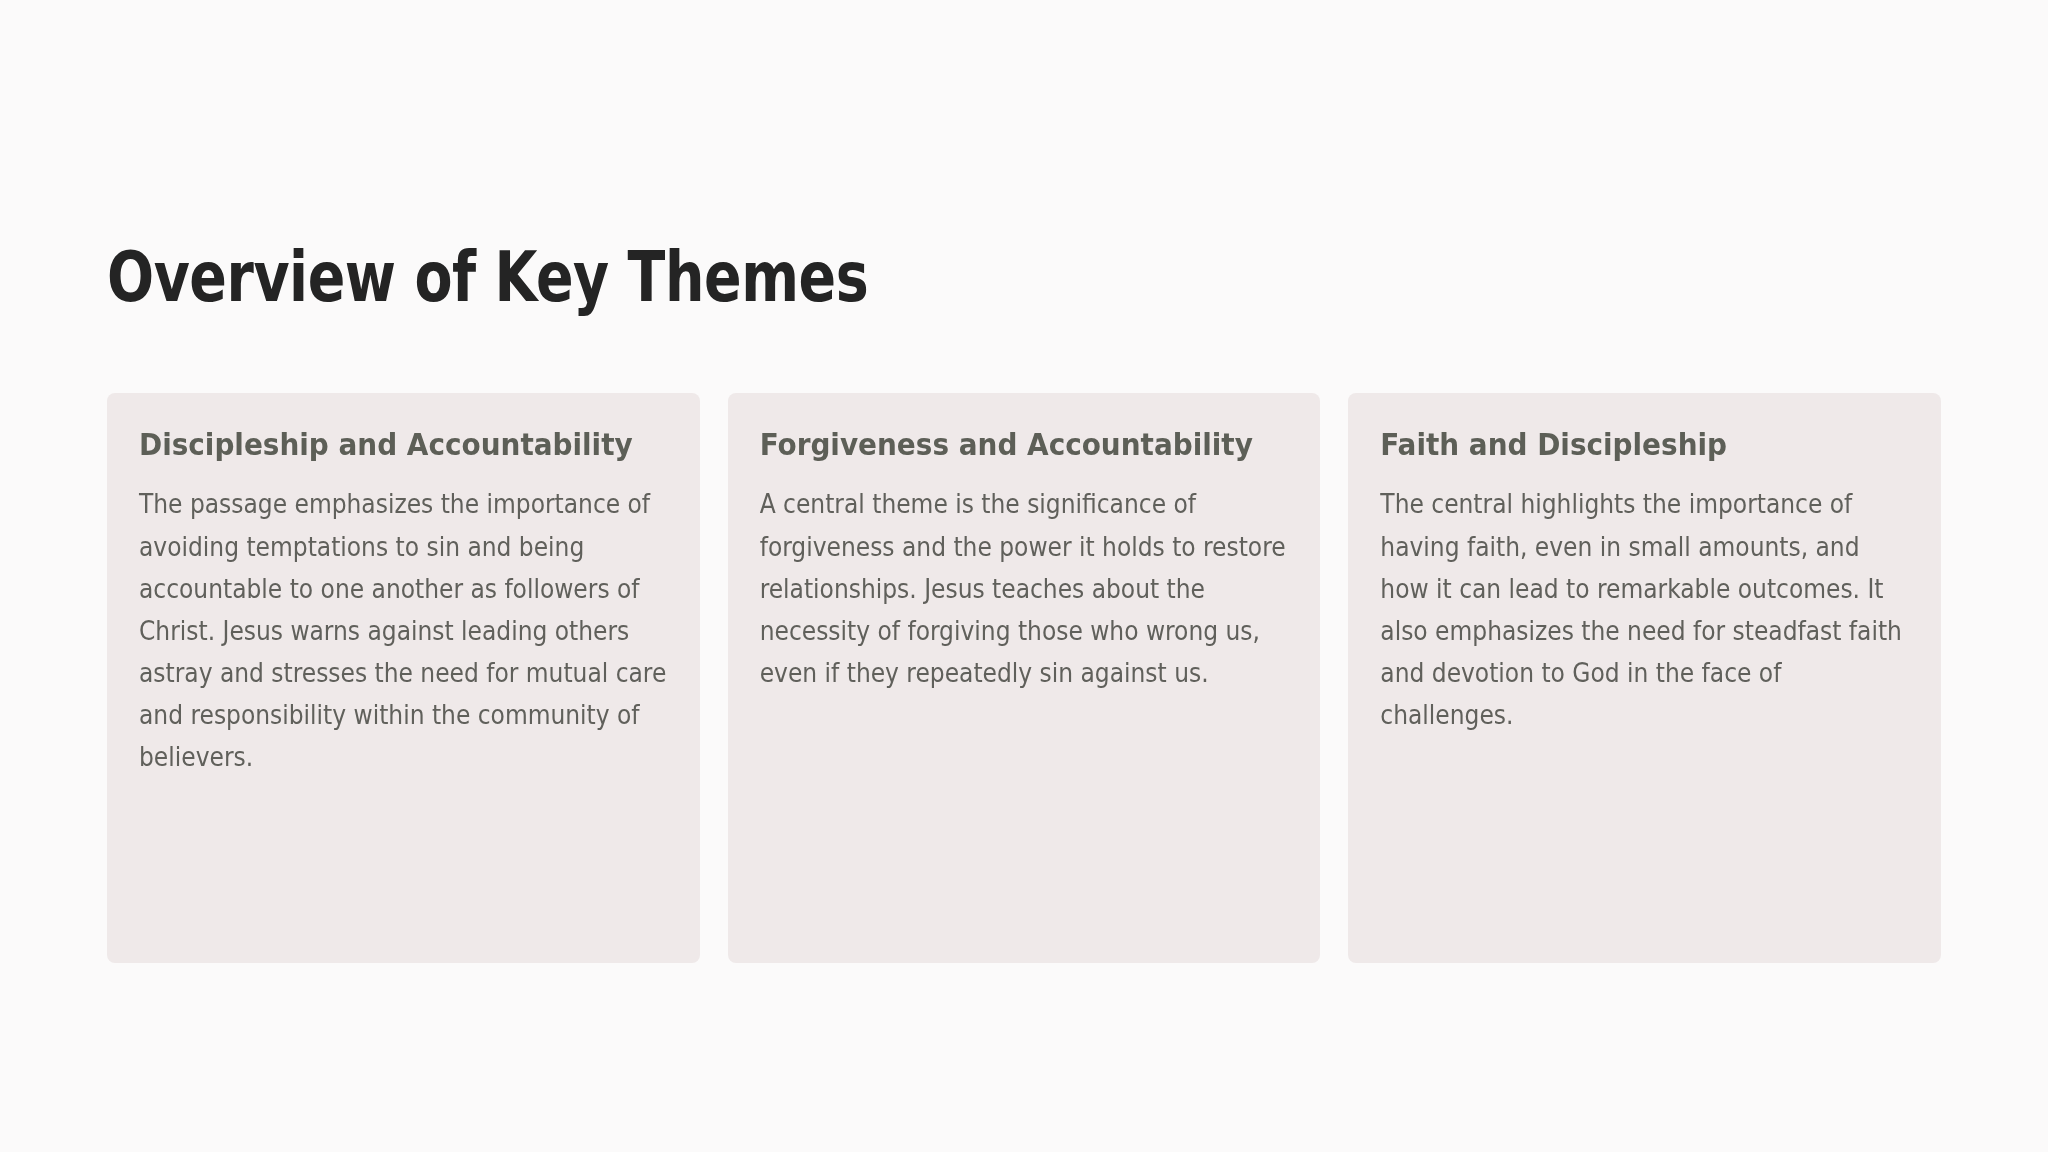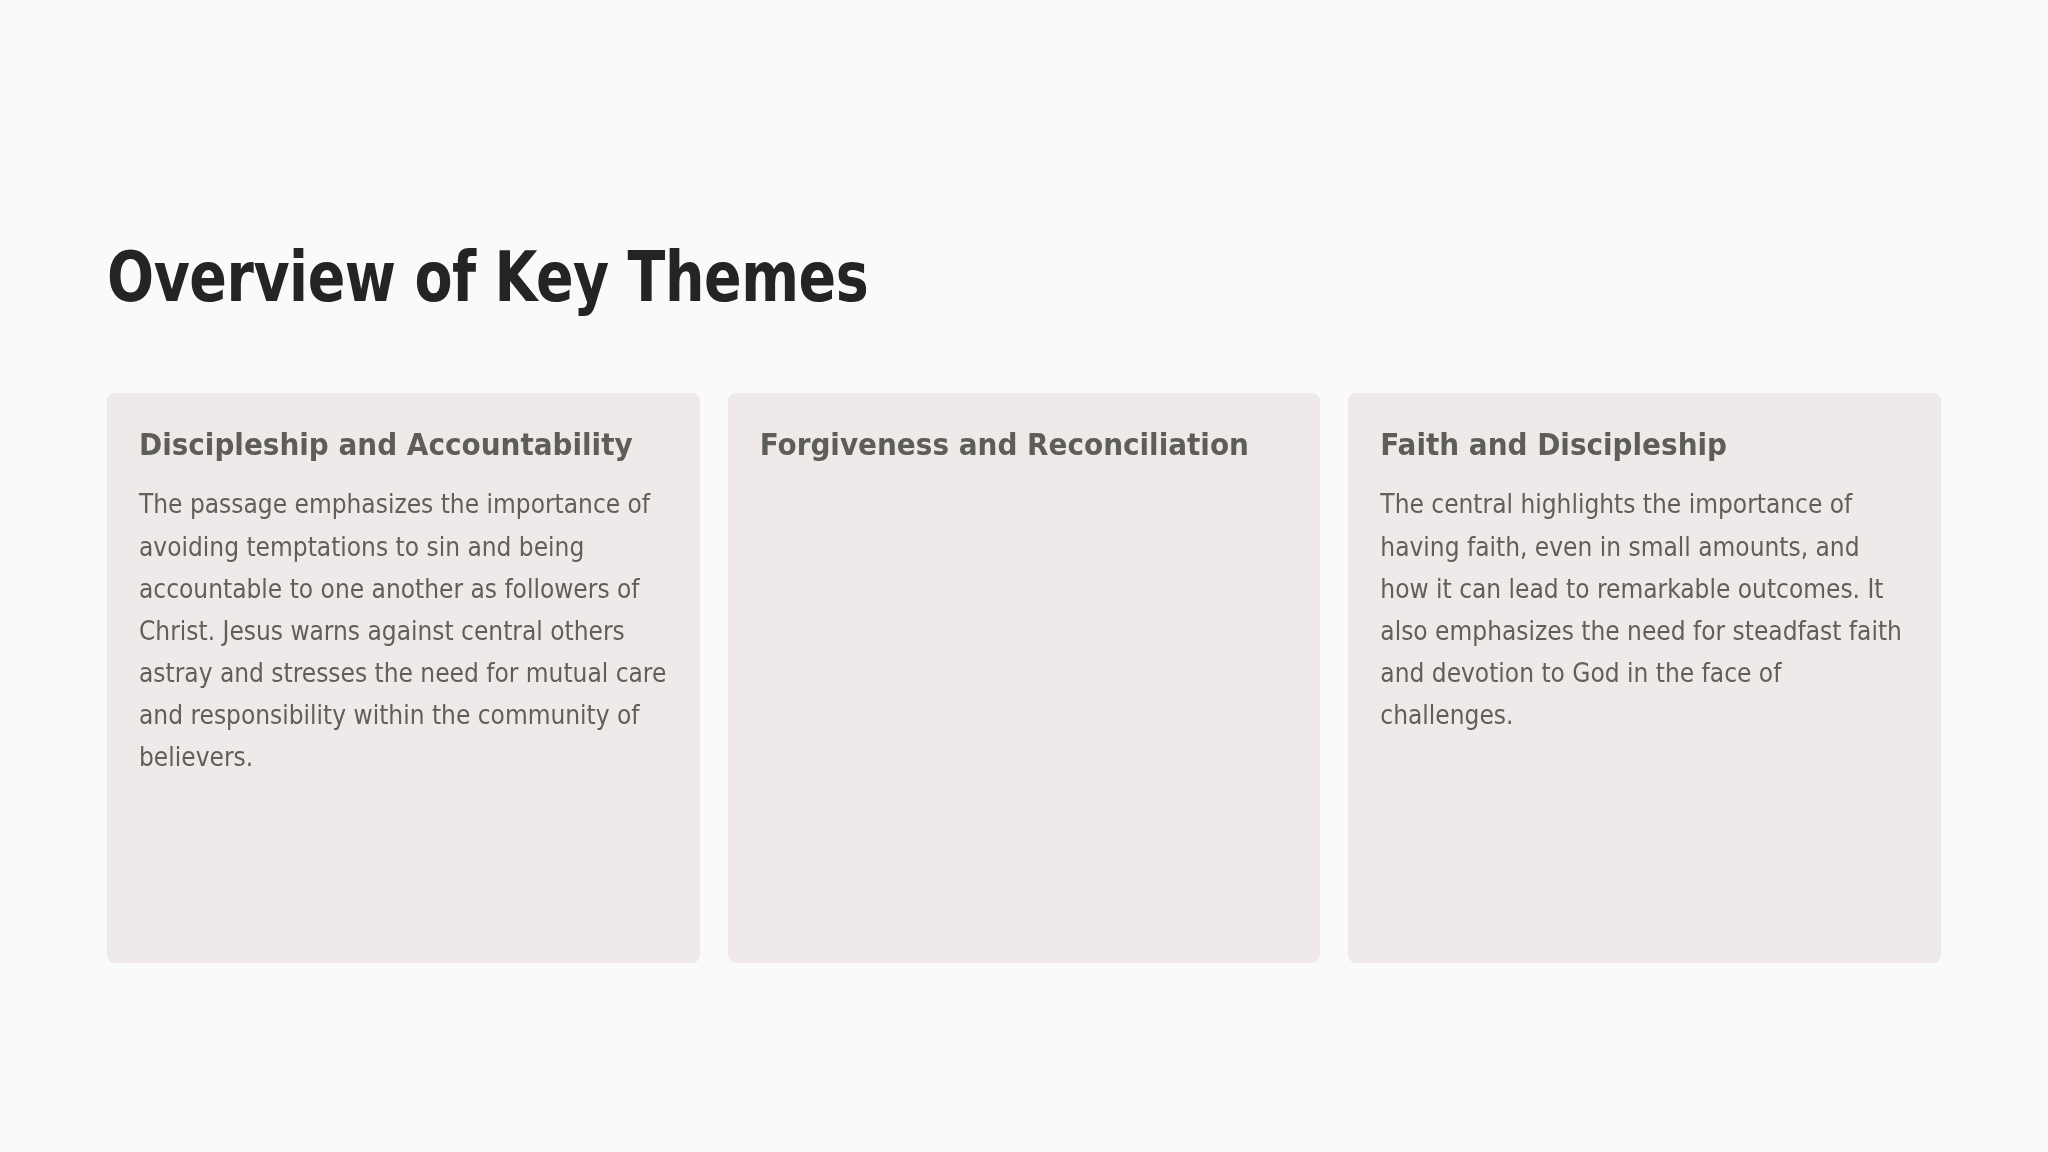--- a/index.html
+++ b/index.html
@@ -84,25 +84,26 @@
 <body>
 
 <div class="slide">
 
   <h1 class="page-title">Overview of Key Themes</h1>
 
   <div class="cards">
 
     <div class="card">
       <h2 class="card-title">Discipleship and Accountability</h2>
-      <p class="card-body">The passage emphasizes the importance of avoiding temptations to sin and being accountable to one another as followers of Christ. Jesus warns against central others astray and stresses the need for mutual care and responsibility within the community of believers.</p>
+      <p class="card-body">The passage emphasizes the importance of avoiding temptations to sin and being accountable to one another as followers of Christ. Jesus warns against leading others astray and stresses the need for mutual care and responsibility within the community of believers.</p>
     </div>
 
     <div class="card">
-      <h2 class="card-title">Forgiveness and Reconciliation</h2>
+      <h2 class="card-title">Forgiveness and Accountability</h2>
+      <p class="card-body">A central theme is the significance of forgiveness and the power it holds to restore relationships. Jesus teaches about the necessity of forgiving those who wrong us, even if they repeatedly sin against us.</p>
     </div>
 
     <div class="card">
       <h2 class="card-title">Faith and Discipleship</h2>
       <p class="card-body">The central highlights the importance of having faith, even in small amounts, and how it can lead to remarkable outcomes. It also emphasizes the need for steadfast faith and devotion to God in the face of challenges.</p>
     </div>
 
   </div>
 
 </div>

